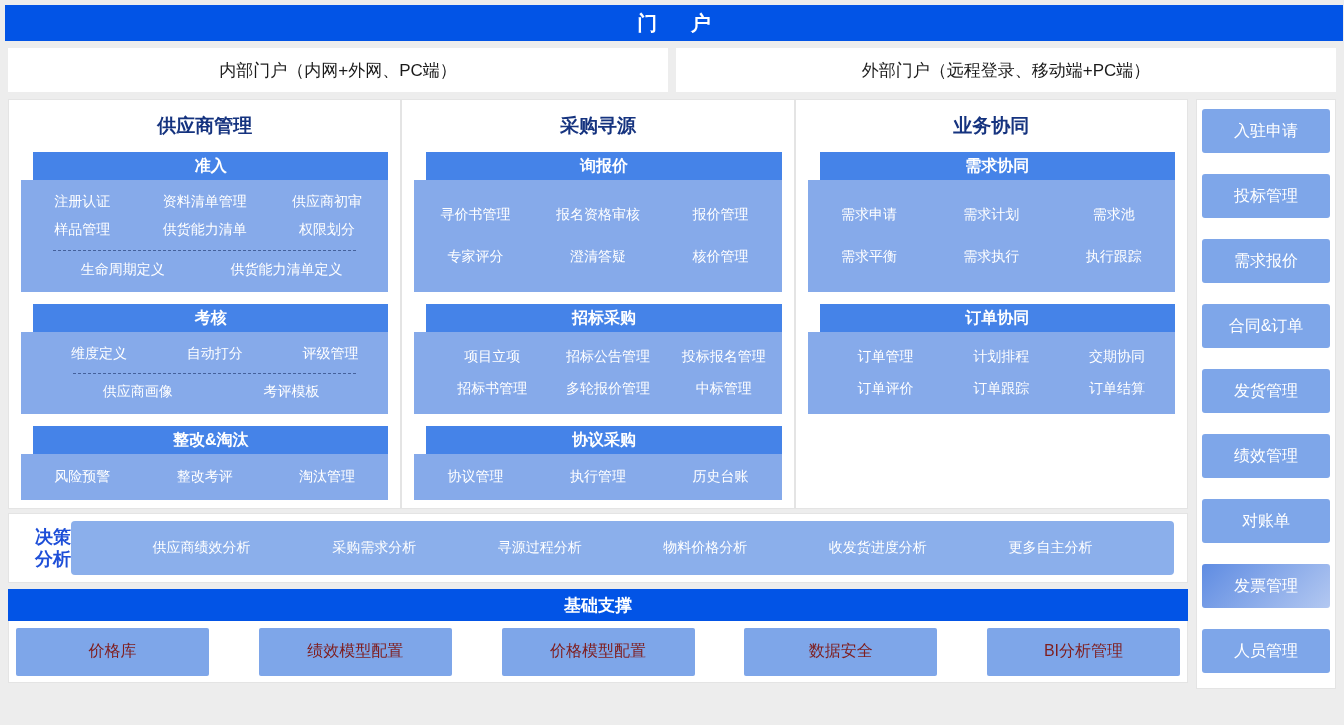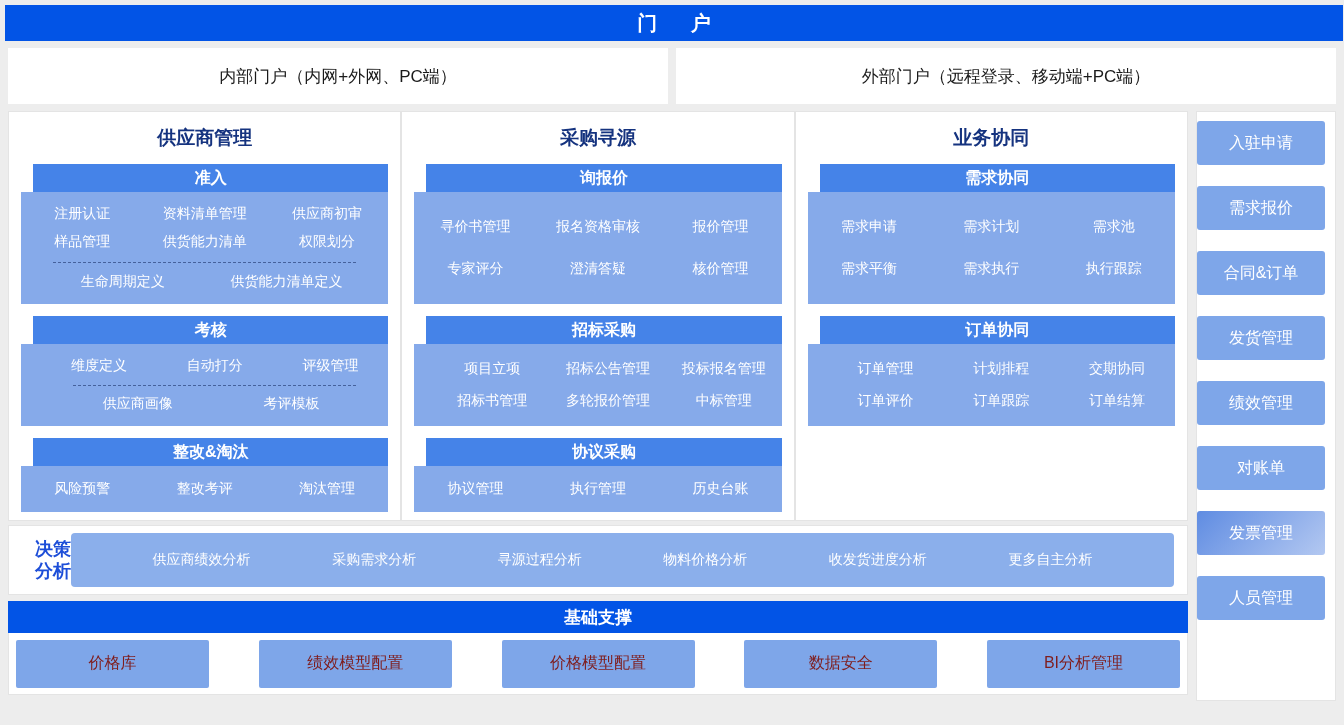--- a/index.html
+++ b/index.html
@@ -16,21 +16,21 @@
     margin: 5px 1px 0 5px; height: 36px;
     background: #0254e6; color: #fff;
     font-size: 20px; font-weight: bold; letter-spacing: 14px;
     display: flex; align-items: center; justify-content: center;
     padding-left: 14px; 
   }
 
   
   .portals-row { margin: 7px 8px 0 8px; display: flex; gap: 8px; }
   .portal-strip {
-    width: 660px; height: 56px; background: #ffffff;
+    width: 660px; height: 44px; background: #ffffff;
     display: flex; align-items: center; justify-content: center;
     font-size: 17px; color: #1a1a1a;
   }
 
   
   .mid-row { margin: 6px 8px 0 8px; display: flex; gap: 8px; }
   .blue-bar {
     background: #0254e6; color: #fff; font-weight: bold; font-size: 17px;
     display: flex; align-items: center; justify-content: center;
   }
@@ -98,21 +98,21 @@
   .basic-btn {
     width: 193px; height: 48px; background: #7ea6e9; color: #7f1d1d;
     font-size: 16px; border: none; border-radius: 2px; cursor: pointer;
     display: flex; align-items: center; justify-content: center;
     font-family: inherit;
   }
 
   
   .sidebar {
     width: 140px; height: 590px; background: #ffffff; border: 1px solid #e4e4e4;
-    display: flex; flex-direction: column; 
+    display: flex; flex-direction: column; align-items: center;
     padding-top: 9px; gap: 21px;
   }
   .side-btn {
     width: 128px; height: 44px; background: #7ea6e9; color: #fff;
     font-size: 16px; border: none; border-radius: 3px; cursor: pointer;
     display: flex; align-items: center; justify-content: center;
     font-family: inherit; flex: 0 0 auto;
   }
   .side-btn.highlighted {
     background: linear-gradient(135deg, #5f8ce2 0%, #b3c8f1 100%);
@@ -293,20 +293,21 @@
         <button class="basic-btn">价格库</button>
         <button class="basic-btn">绩效模型配置</button>
         <button class="basic-btn">价格模型配置</button>
         <button class="basic-btn">数据安全</button>
         <button class="basic-btn">BI分析管理</button>
       </div>
     </div>
 
     <aside class="sidebar">
       <button class="side-btn">入驻申请</button>
+      <button class="side-btn">投标管理</button>
       <button class="side-btn">需求报价</button>
       <button class="side-btn">合同&amp;订单</button>
       <button class="side-btn">发货管理</button>
       <button class="side-btn">绩效管理</button>
       <button class="side-btn">对账单</button>
       <button class="side-btn highlighted">发票管理</button>
       <button class="side-btn">人员管理</button>
     </aside>
   </div>
 </div>

